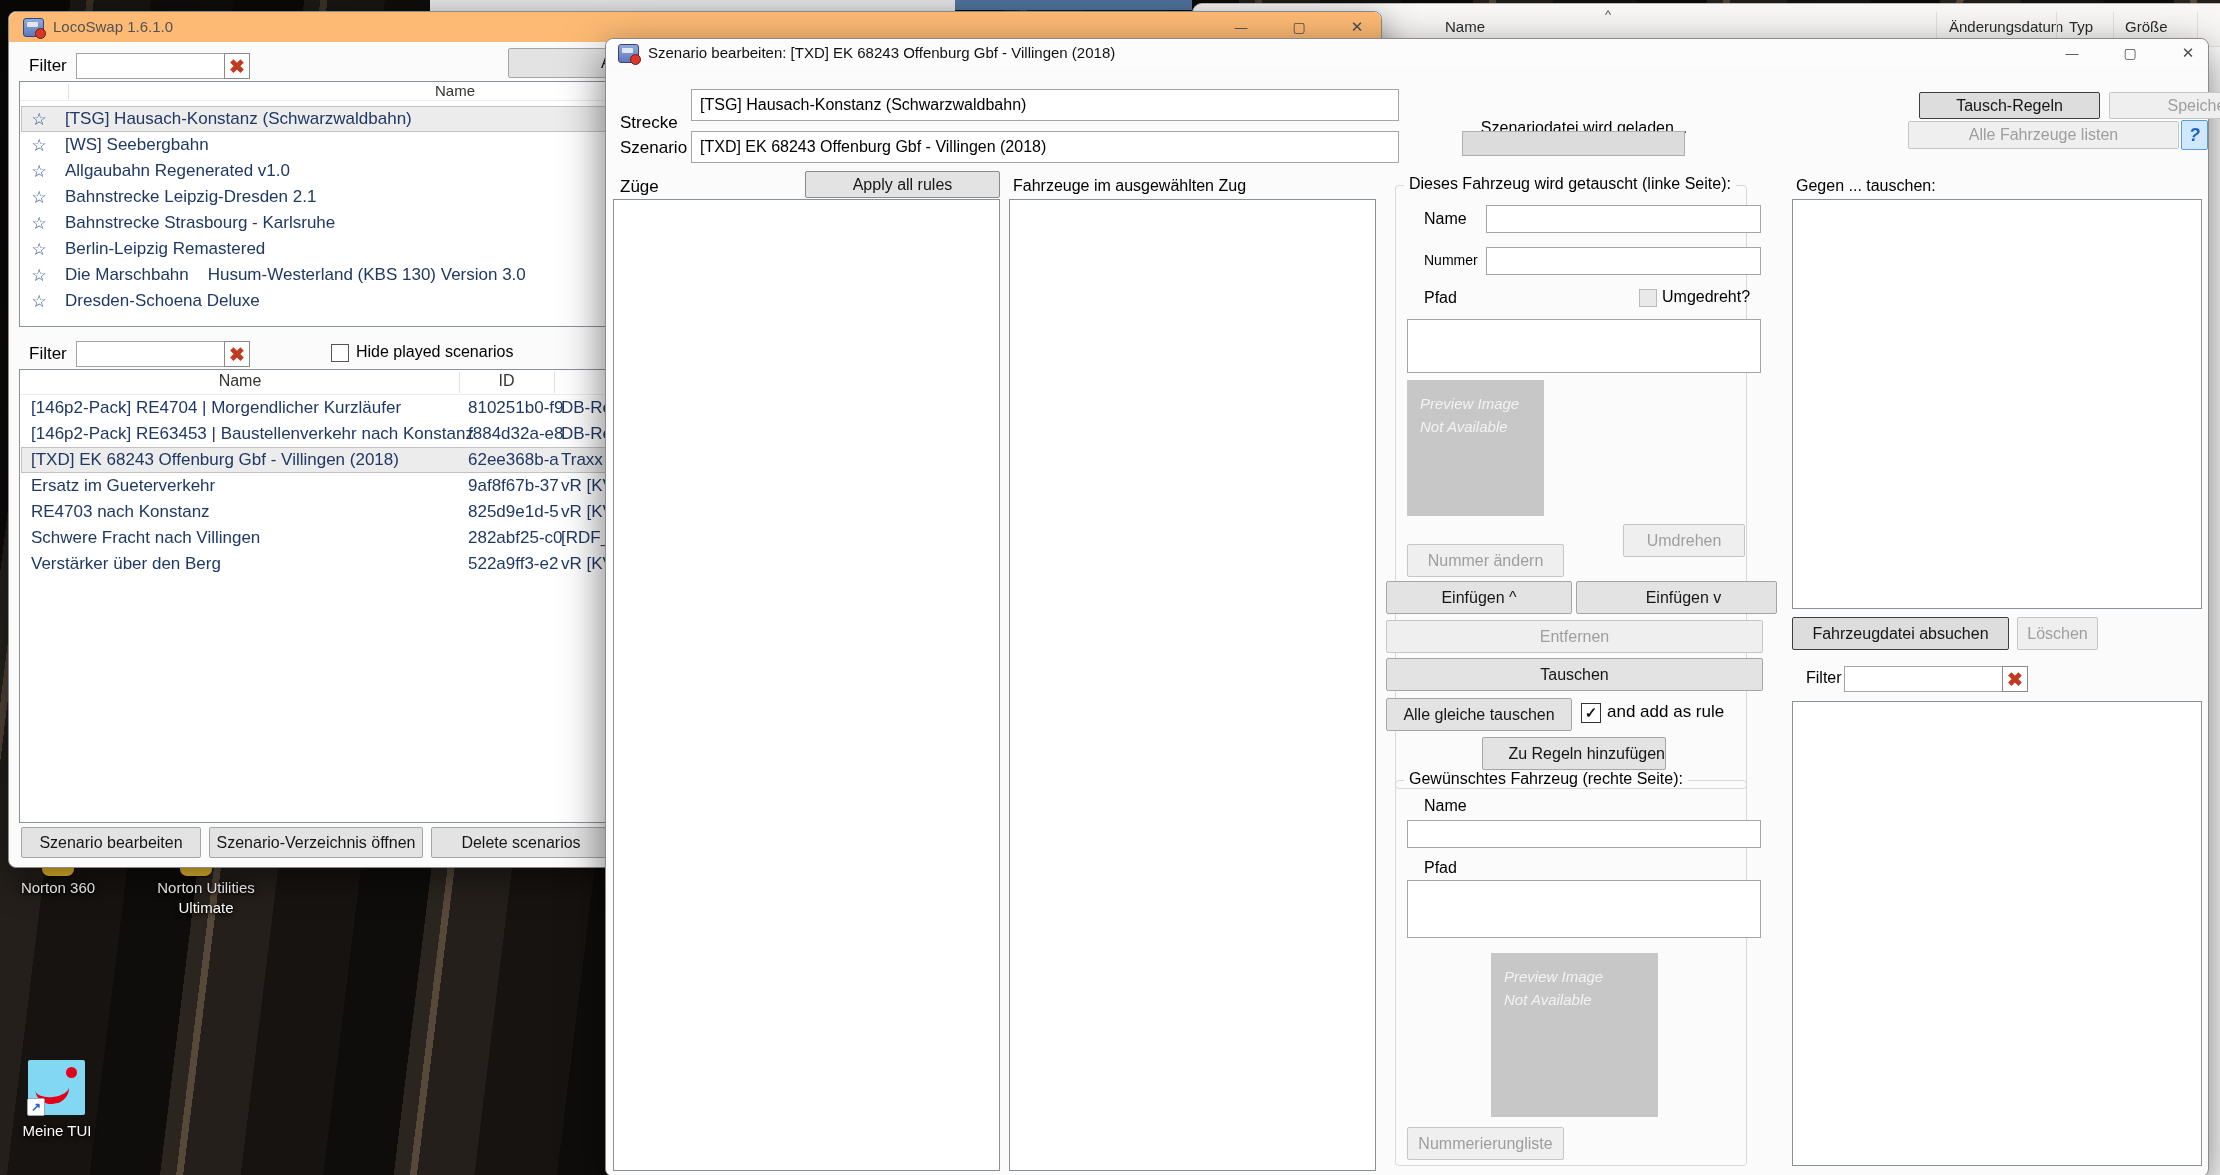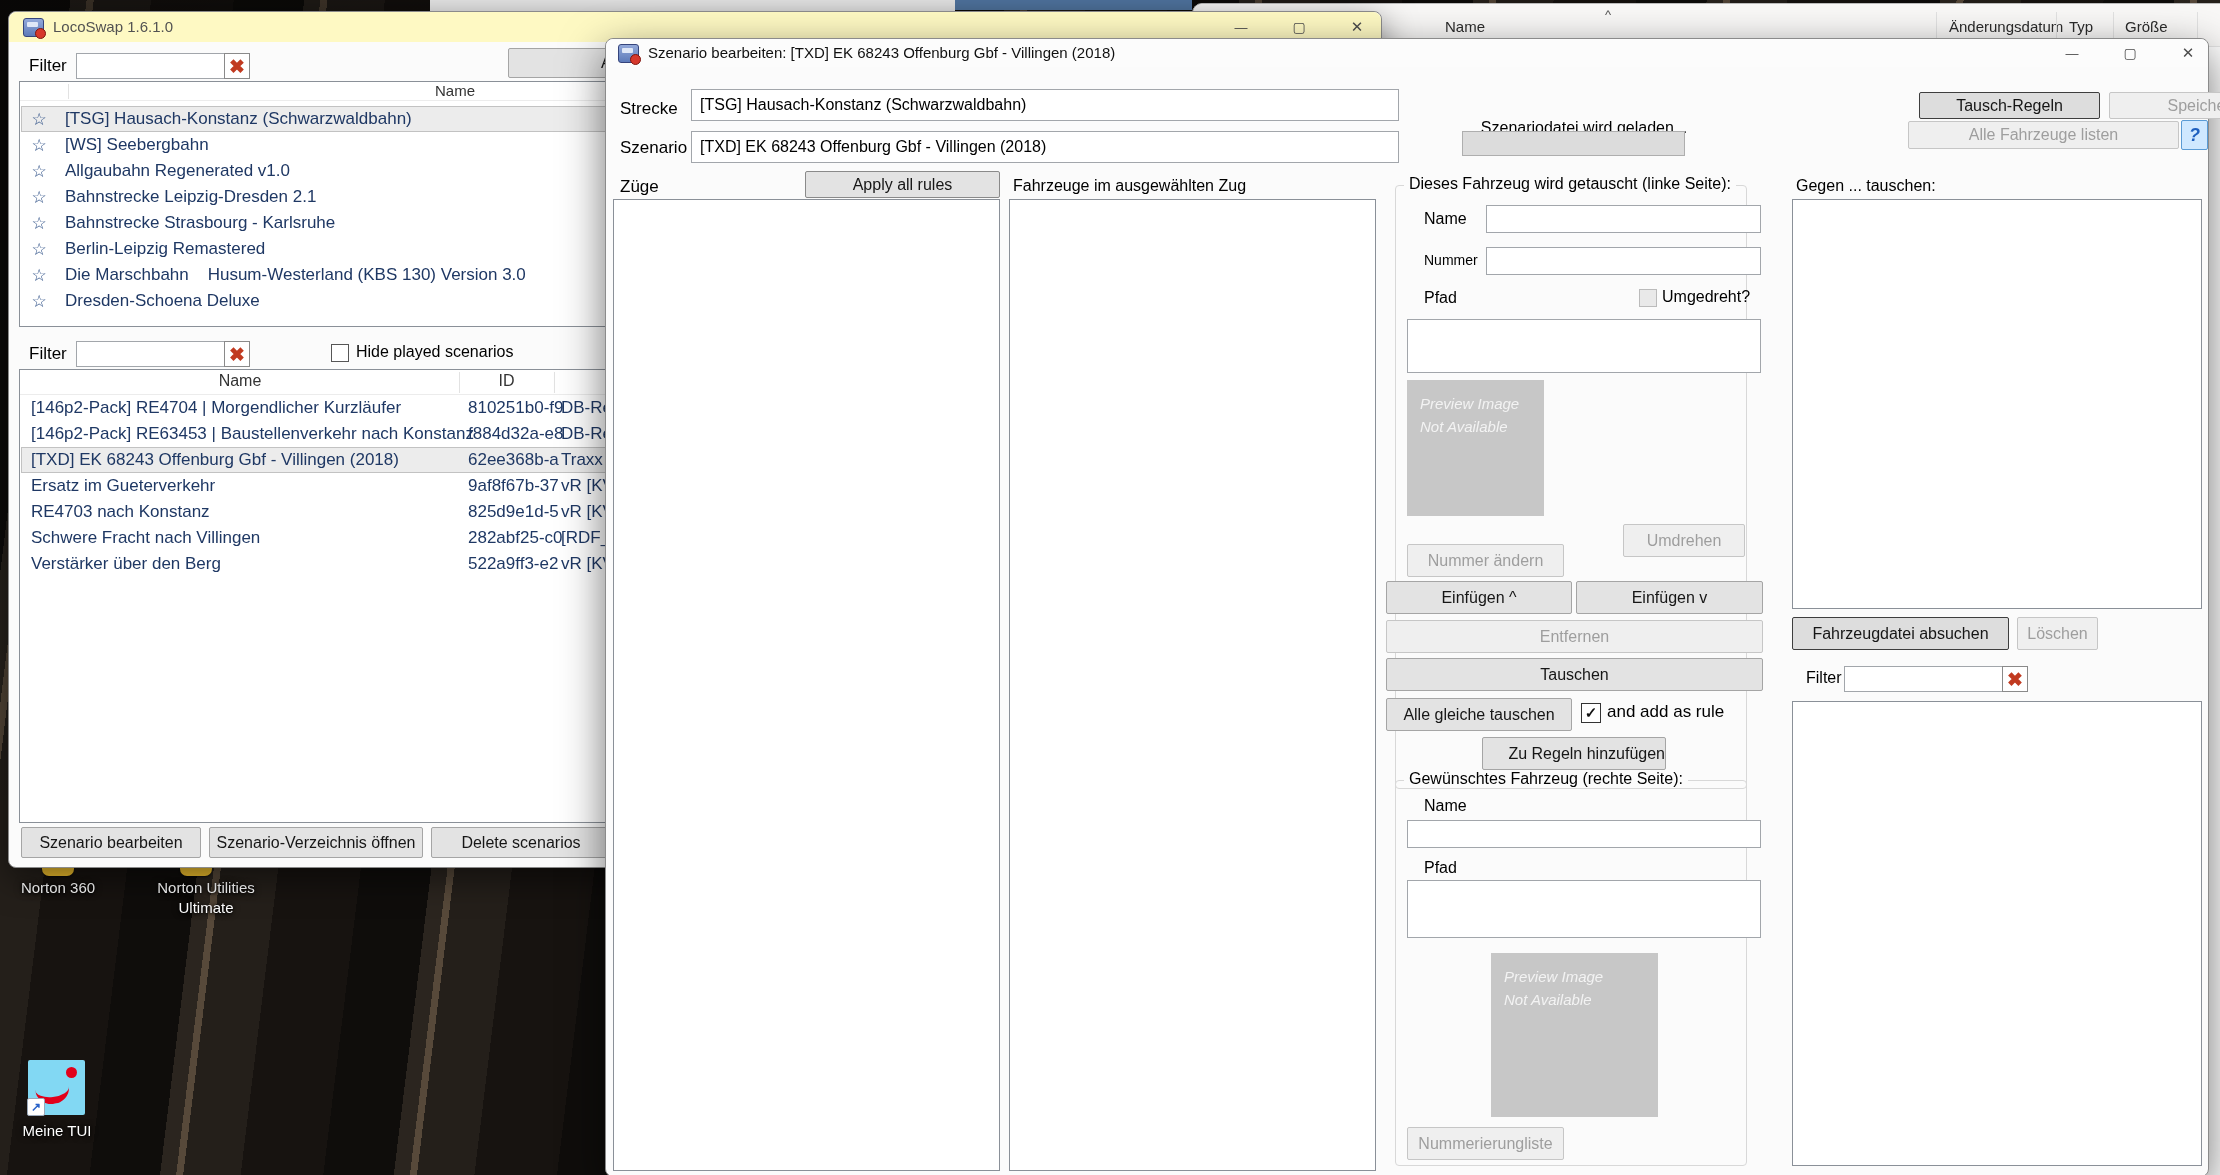--- a/index.html
+++ b/index.html
@@ -75,21 +75,21 @@
     <div class="abs" style="left:7px;top:13px;width:34px;height:24px;border-bottom:7px solid #e2001a;border-radius:50%;transform:rotate(-6deg);"></div>
     <div class="abs" style="left:38px;top:7px;width:11px;height:11px;background:#e2001a;border-radius:50%;"></div>
     <div class="abs" style="left:-1px;bottom:-1px;width:16px;height:16px;background:#fff;border:1px solid #9aa7b8;border-radius:2px;display:flex;align-items:center;justify-content:center;color:#2a63c9;font-size:12px;font-weight:bold;">
       <span>↗</span>
     </div>
   </div>
   <div class="dlabel" style="left:0;top:1121px;width:114px;">Meine TUI</div>
 
   <div class="win" style="left:8px;top:11px;width:1372px;height:855px;">
 
-    <div class="abs" style="left:0;top:0;right:0;height:30px;background:#fef9c3;border-radius:8px 8px 0 0;">
+    <div class="abs" style="left:0;top:0;right:0;height:30px;background:#fdba74;border-radius:8px 8px 0 0;">
       <div class="appicon" style="position:absolute;left:14px;top:6px;">
         <div class="w"></div>
         <div class="dot"></div>
       </div>
       <div class="abs" style="left:44px;top:6px;font-size:15px;color:#525252;">LocoSwap 1.6.1.0</div>
       <div class="wbtn" style="left:1210px;font-size:13px;">
           <span>—</span>
         </div>
       <div class="wbtn" style="left:1268px;font-size:14px;">
           <span>▢</span>
@@ -178,21 +178,21 @@
           <span>—</span>
         </div>
       <div class="wbtn" style="left:1502px;height:28px;font-size:14px;">
           <span>▢</span>
         </div>
       <div class="wbtn" style="left:1560px;height:28px;font-size:15px;">
           <span>✕</span>
         </div>
     </div>
 
-    <div class="lbl" style="left:14px;top:60px;text-align:right;">Strecke</div>
+    <div class="lbl" style="left:14px;top:74px;text-align:right;">Strecke</div>
     <div class="tb" style="left:85px;top:50px;width:690px;height:30px;">
         <span>[TSG] Hausach-Konstanz (Schwarzwaldbahn)</span>
       </div>
     <div class="lbl" style="left:14px;top:99px;">Szenario</div>
     <div class="tb" style="left:85px;top:92px;width:690px;height:30px;">
         <span>[TXD] EK 68243 Offenburg Gbf - Villingen (2018)</span>
       </div>
 
     <div class="lbl" style="left:14px;top:138px;">Züge</div>
     <div class="btn" style="left:199px;top:132px;width:193px;height:25px;border-color:#8a8a8a;align-items:center;">
@@ -237,21 +237,21 @@
           <span>Nummer ändern</span>
         </div>
       <div class="btn dis" style="left:227px;top:338px;width:120px;height:31px;">
           <span>Umdrehen</span>
         </div>
     </div>
 
     <div class="btn" style="left:780px;top:542px;width:184px;height:31px;">
         <span>Einfügen ^</span>
       </div>
-    <div class="btn" style="left:970px;top:542px;width:185px;height:31px;">
+    <div class="btn" style="left:970px;top:542px;width:185px;height:31px;padding-left:14px;">
         <span>Einfügen v</span>
       </div>
     <div class="btn dis" style="left:780px;top:581px;width:375px;height:31px;">
         <span>Entfernen</span>
       </div>
     <div class="btn" style="left:780px;top:619px;width:375px;height:31px;">
         <span>Tauschen</span>
       </div>
     <div class="btn" style="left:780px;top:659px;width:184px;height:31px;">
         <span>Alle gleiche tauschen</span>

